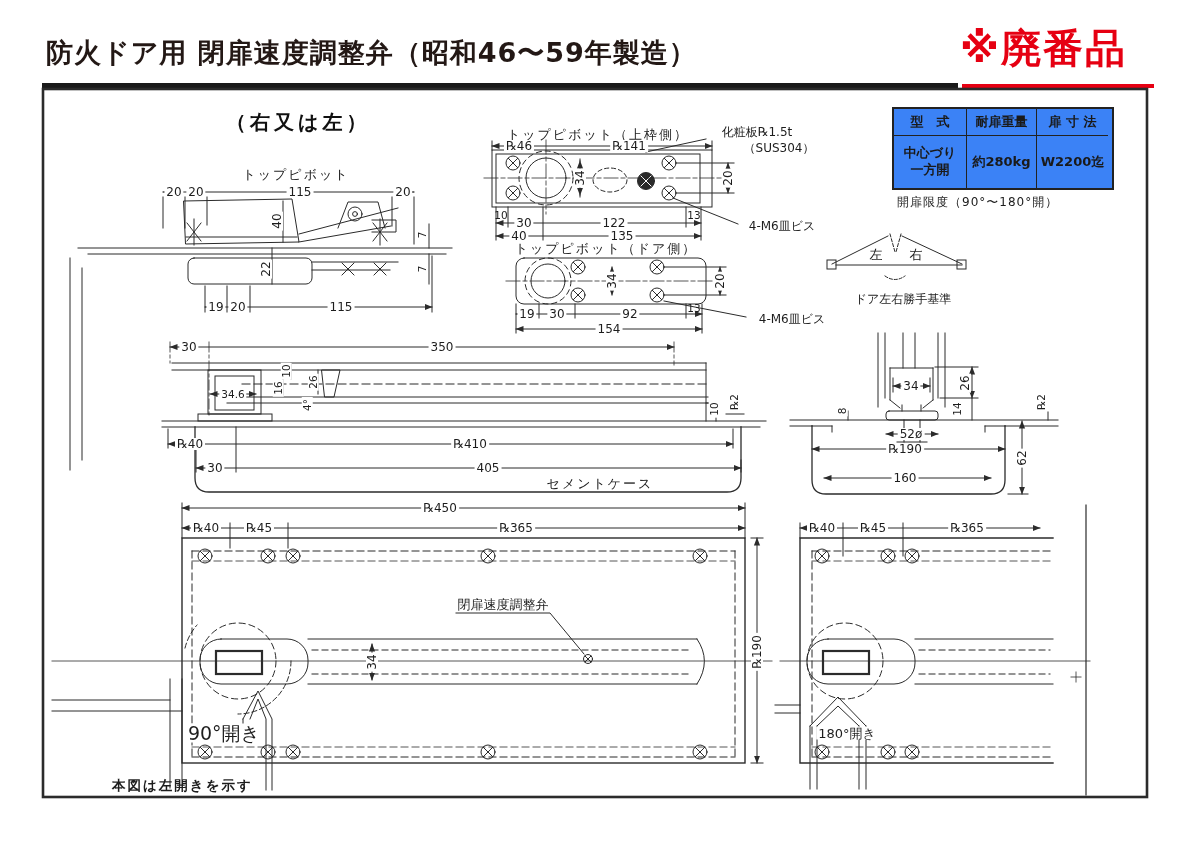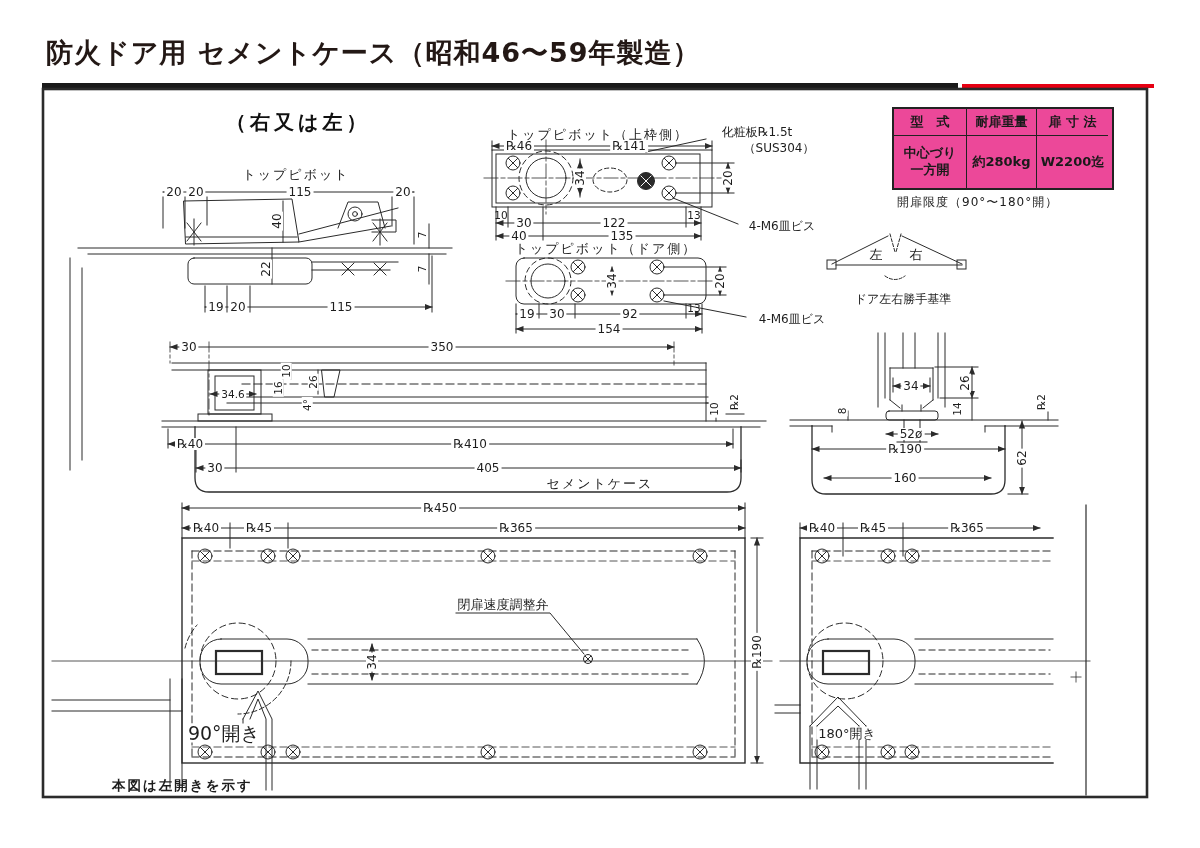--- a/index.html
+++ b/index.html
@@ -13,36 +13,37 @@
   .rule-red{position:absolute;left:962px;top:84px;width:192px;height:4px;background:#e60012}
   .model{left:64px;top:97px;font-size:36px;font-weight:700;letter-spacing:8px;color:#101010}
   .hand{left:226px;top:111px;font-size:20px;font-weight:700;letter-spacing:4px;color:#101010}
   .lbl{position:absolute;transform:translate(-50%,-50%);font-size:12px;line-height:1;
        white-space:nowrap;background:#fff;padding:0 2px;color:#1d1d1d}
   .lbl.v{transform:translate(-50%,-50%) rotate(-90deg)}
   .lbl.sm{font-size:10.5px}
   .lbl.ttl{font-size:13px;letter-spacing:2px;font-weight:400}
   .lbl.nb{background:transparent}
   .spec{position:absolute;left:892px;top:107px;width:218px;border:2.2px solid #222;
-        display:grid;grid-template-columns:73px 70px 71px;background:#ec4899}
+        display:grid;grid-template-columns:73px 70px 71px;background:#3b82f6}
   .spec .c{border-right:1.6px solid #222;border-bottom:1.6px solid #222;display:flex;
         flex-direction:column;align-items:center;justify-content:center;text-align:center;
         font-size:13px;font-weight:600;color:#1a1a1a;line-height:1.3}
   .spec .c:nth-child(3n){border-right:none}
   .spec .h{height:26px}
   .spec .b{height:52px;font-size:13px;border-bottom:none}
   .note{left:897px;top:196px;font-size:12px;font-weight:400;letter-spacing:1px}
   .foot{left:112px;top:778px;font-size:13.5px;font-weight:700;letter-spacing:2px}
 </style>
 </head>
 <body>
 
 <div class="page">
 
-  <div class="plain hdr">防火ドア用 セメントケース（昭和46〜59年製造）</div>
+  <div class="plain hdr">防火ドア用 閉扉速度調整弁（昭和46〜59年製造）</div>
+  <div class="plain stamp">※廃番品</div>
   <div class="rule-black"></div>
   <div class="rule-red"></div>
 
   <div class="plain hand">（右又は左）</div>
 
   <div class="spec">
     <div class="c h">型　式</div>
     <div class="c h">耐扉重量</div>
     <div class="c h">扉 寸 法</div>
     <div class="c b">

